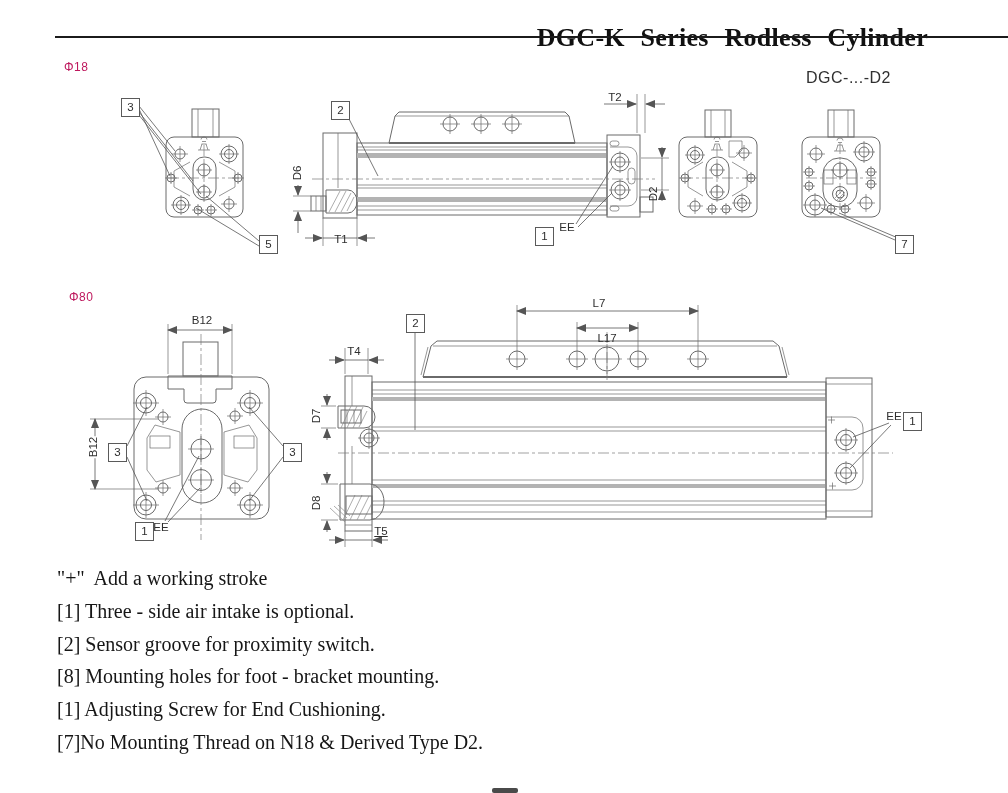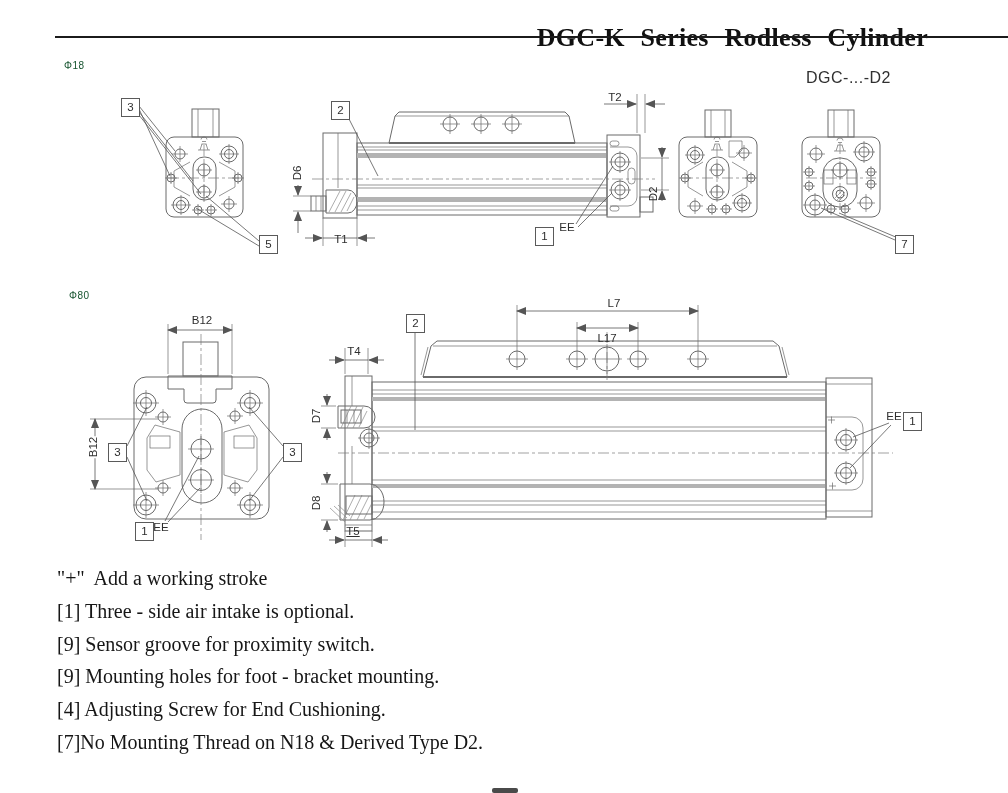--- a/index.html
+++ b/index.html
@@ -1,21 +1,21 @@
 <!DOCTYPE html>
 <html><head>
 <meta charset="utf-8">
 <style>
   html,body{margin:0;padding:0;}
   body{width:1008px;height:793px;position:relative;background:#fff;overflow:hidden;
        font-family:"Liberation Sans",sans-serif;}
   .title{position:absolute;top:6px;right:80px;font-family:"Liberation Serif",serif;
          font-size:26px;color:#101010;word-spacing:.34em;letter-spacing:.3px;}
   .rule{position:absolute;top:36px;left:55px;width:953px;border-top:2px solid #1b1b1b;}
-  .seclabel{position:absolute;font-size:10px;color:#14532d;letter-spacing:.5px;}
+  .seclabel{position:absolute;font-size:12px;color:#be185d;letter-spacing:.5px;}
   .variant{position:absolute;font-size:16px;color:#303030;letter-spacing:.5px;}
   .callout{position:absolute;width:17px;height:17px;border:1px solid #5a5a5a;background:#fff;
            color:#2e2e2e;font-size:11.5px;line-height:17px;text-align:center;}
   .dimlbl{position:absolute;font-size:11.5px;color:#2e2e2e;white-space:nowrap;
           transform:translate(-50%,-50%);}
   .dimlbl.rot{transform:translate(-50%,-50%) rotate(-90deg);}
   .dimlbl.bgw{background:#fff;padding:0 1px;}
   .legend{position:absolute;left:57px;top:562px;font-family:"Liberation Serif",serif;
           font-size:20px;color:#161616;}
   .legend p{margin:0;line-height:32.8px;white-space:pre-wrap;}
@@ -373,31 +373,31 @@
 <div class="callout" style="left:406px;top:314px;">2</div>
 <div class="callout" style="left:903px;top:412px;">1</div>
 
 <span class="dimlbl" style="left:615px;top:97px;">T2</span>
 <span class="dimlbl rot" style="left:297px;top:173px;">D6</span>
 <span class="dimlbl" style="left:341px;top:239px;">T1</span>
 <span class="dimlbl rot" style="left:653px;top:194px;">D2</span>
 <span class="dimlbl" style="left:567px;top:227px;">EE</span>
 <span class="dimlbl" style="left:202px;top:320px;">B12</span>
 <span class="dimlbl rot bgw" style="left:93px;top:447px;">B12</span>
-<span class="dimlbl" style="left:614px;top:303px;text-align:right;">L7</span>
+<span class="dimlbl" style="left:599px;top:303px;text-align:right;">L7</span>
 <span class="dimlbl" style="left:607px;top:338px;">L17</span>
 <span class="dimlbl" style="left:354px;top:351px;">T4</span>
 <span class="dimlbl rot" style="left:316px;top:416px;">D7</span>
 <span class="dimlbl rot" style="left:316px;top:503px;">D8</span>
-<span class="dimlbl" style="left:353px;top:531px;text-decoration:underline;">T5</span>
+<span class="dimlbl" style="left:381px;top:531px;text-decoration:underline;">T5</span>
 <span class="dimlbl" style="left:161px;top:527px;">EE</span>
 <span class="dimlbl" style="left:894px;top:416px;">EE</span>
 
 <div class="legend">
   <p>"+"  Add a working stroke</p>
   <p>[1] Three - side air intake is optional.</p>
-  <p>[9] Sensor groove for proximity switch.</p>
-  <p>[9] Mounting holes for foot - bracket mounting.</p>
-  <p>[4] Adjusting Screw for End Cushioning.</p>
+  <p>[2] Sensor groove for proximity switch.</p>
+  <p>[8] Mounting holes for foot - bracket mounting.</p>
+  <p>[1] Adjusting Screw for End Cushioning.</p>
   <p>[7]No Mounting Thread on N18 &amp; Derived Type D2.</p>
 </div>
 
 <div class="smudge"></div>
 
 </body></html>

